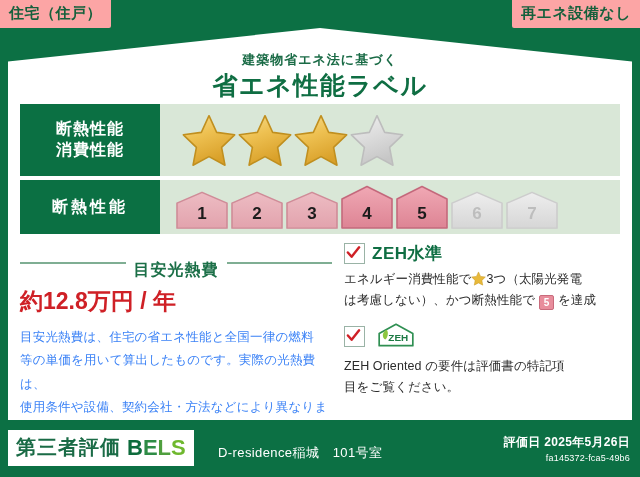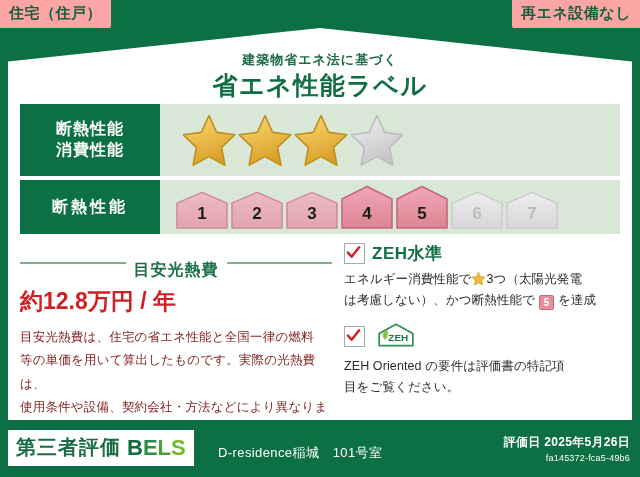--- a/index.html
+++ b/index.html
@@ -107,21 +107,21 @@
   .cost-head .txt{
     color:#1b6f47;font-weight:bold;font-size:16px;letter-spacing:1px;
     white-space:nowrap;
     margin-top:16px;
   }
   .cost-amount{
     text-align:left;color:#cf2026;font-weight:bold;
     font-size:23px;letter-spacing:0px;margin-top:8px;line-height:1.1;
   }
   .cost-note{
-    margin-top:12px;color:#7f1d1d;font-size:12.5px;line-height:1.85;
+    margin-top:12px;color:#3b82f6;font-size:12.5px;line-height:1.85;
     letter-spacing:.2px;
   }
 
   
   .check-item{margin-top:2px;}
   .check-head{display:flex;align-items:center;gap:7px;}
   .checkbox{
     width:19px;height:19px;flex:0 0 19px;
     border:1px solid #9ab3a6;background:#fff;
     position:relative;

